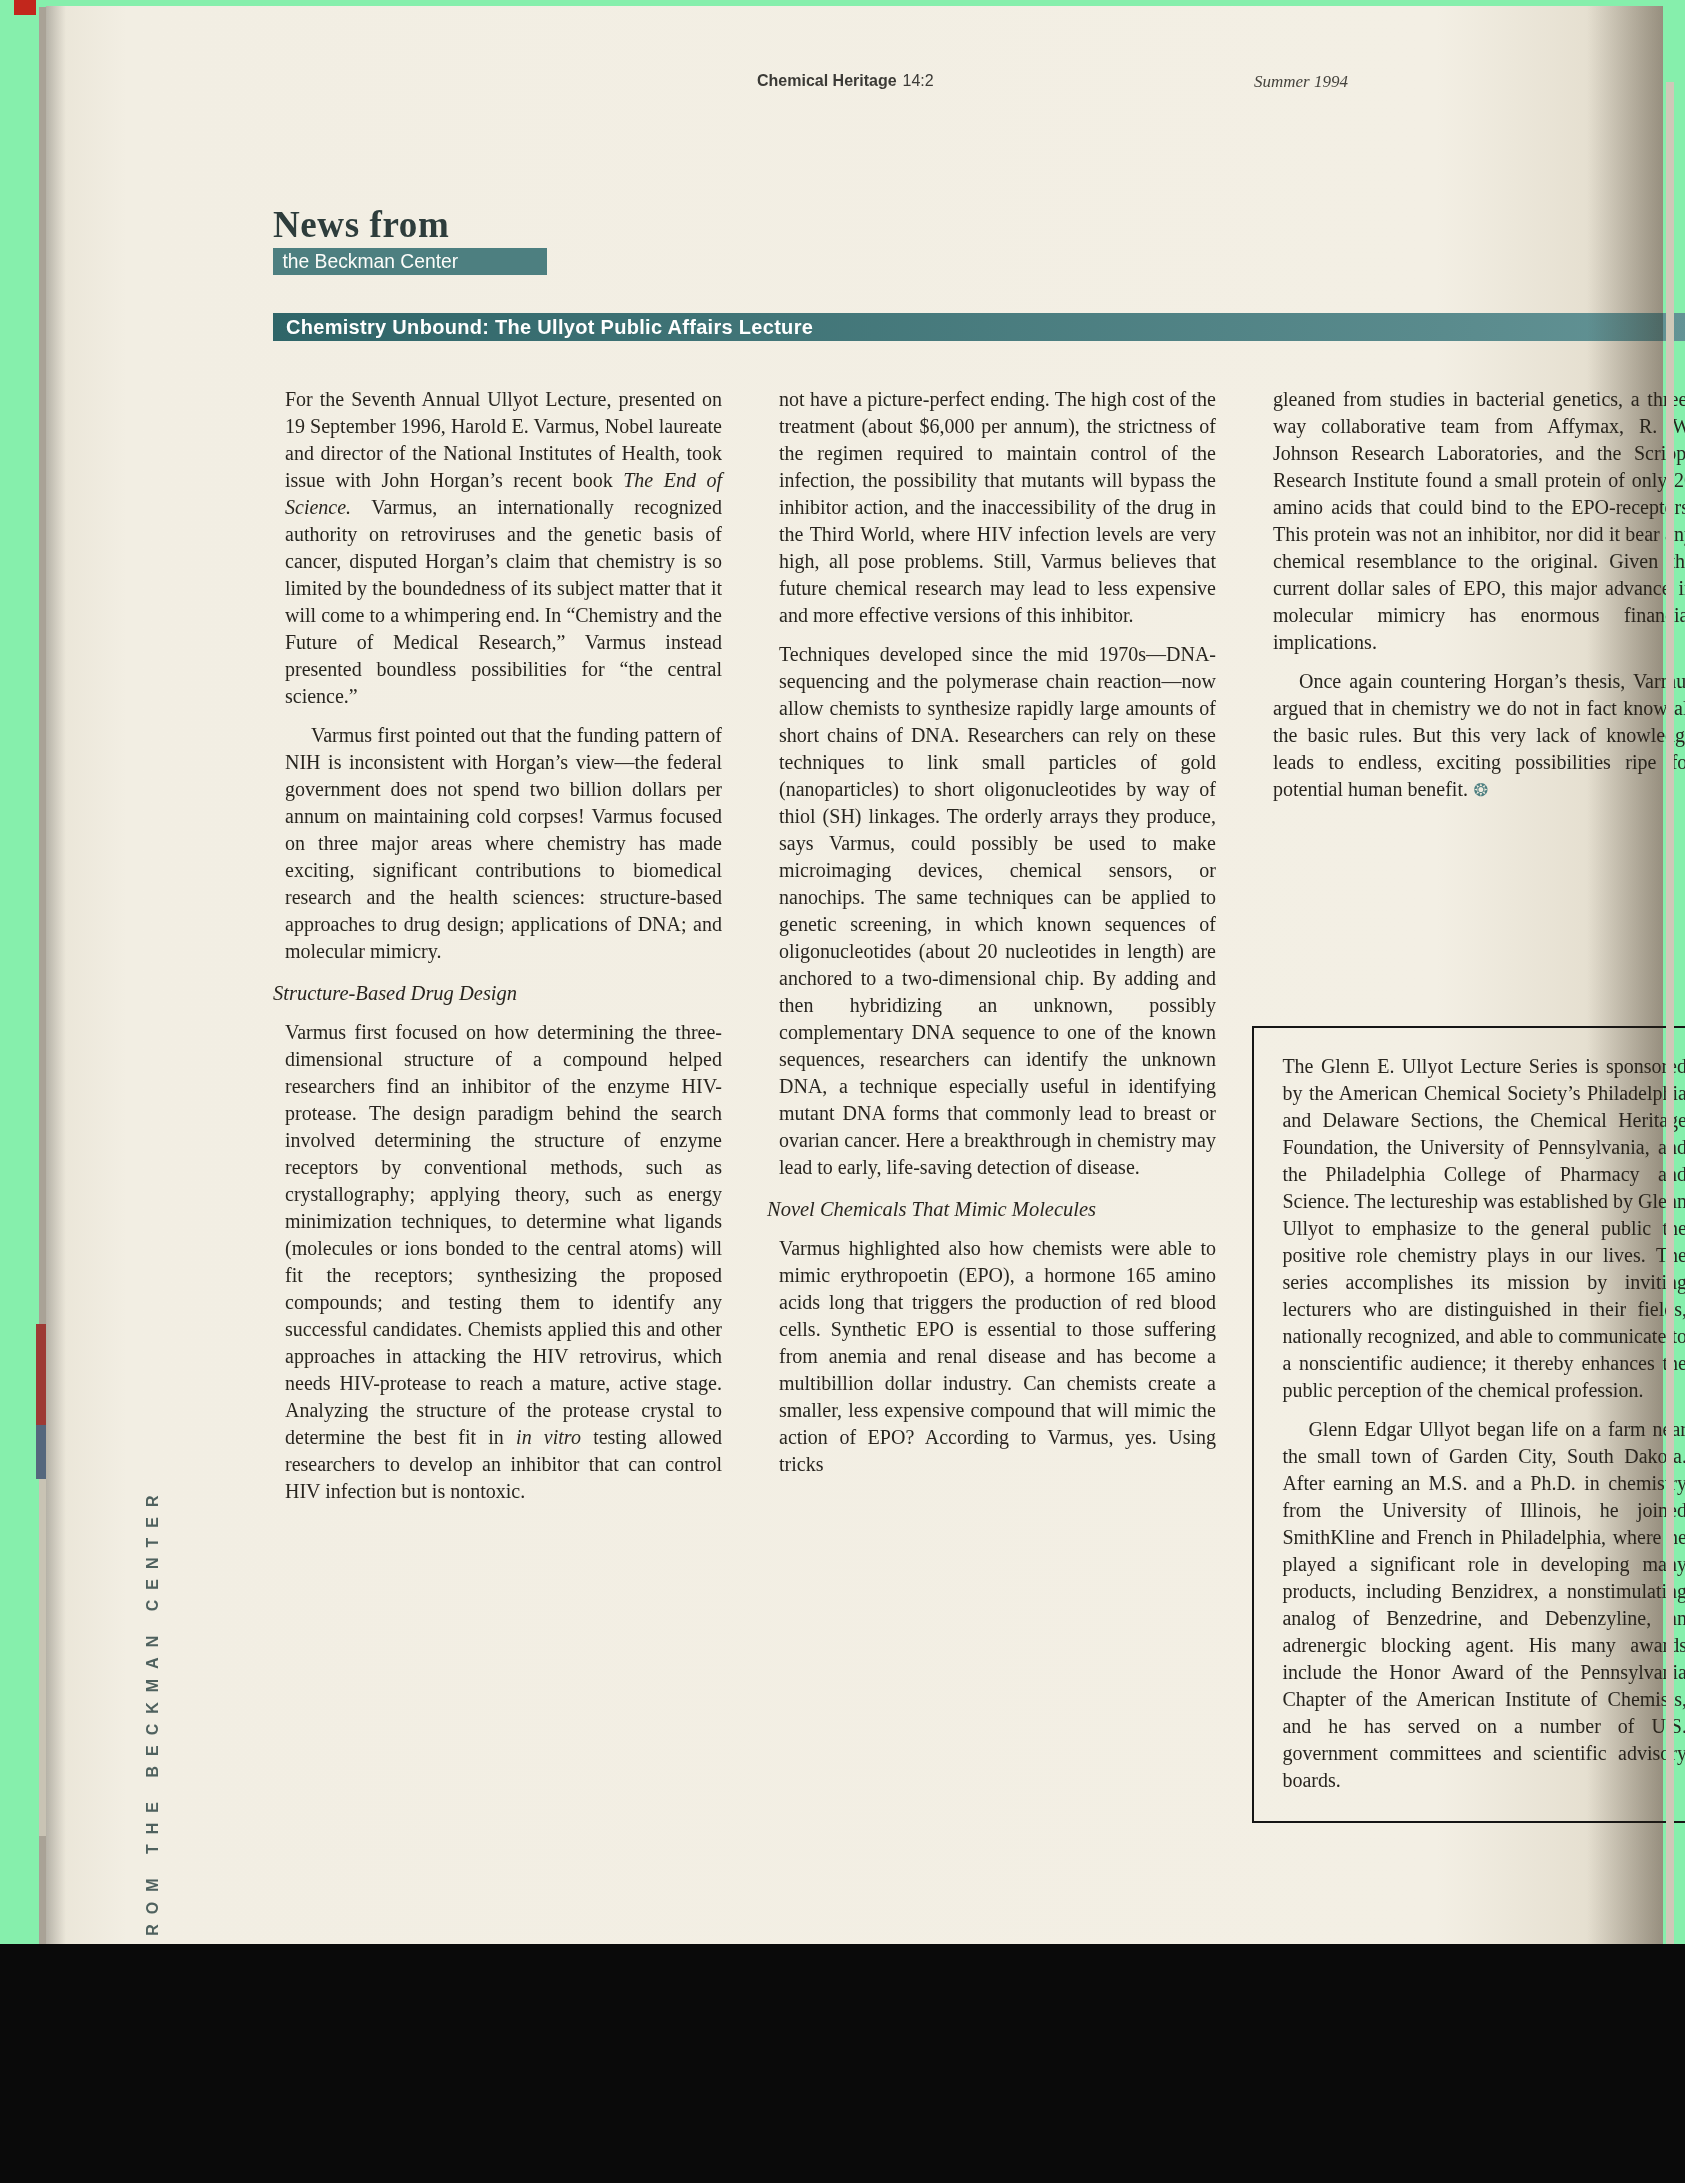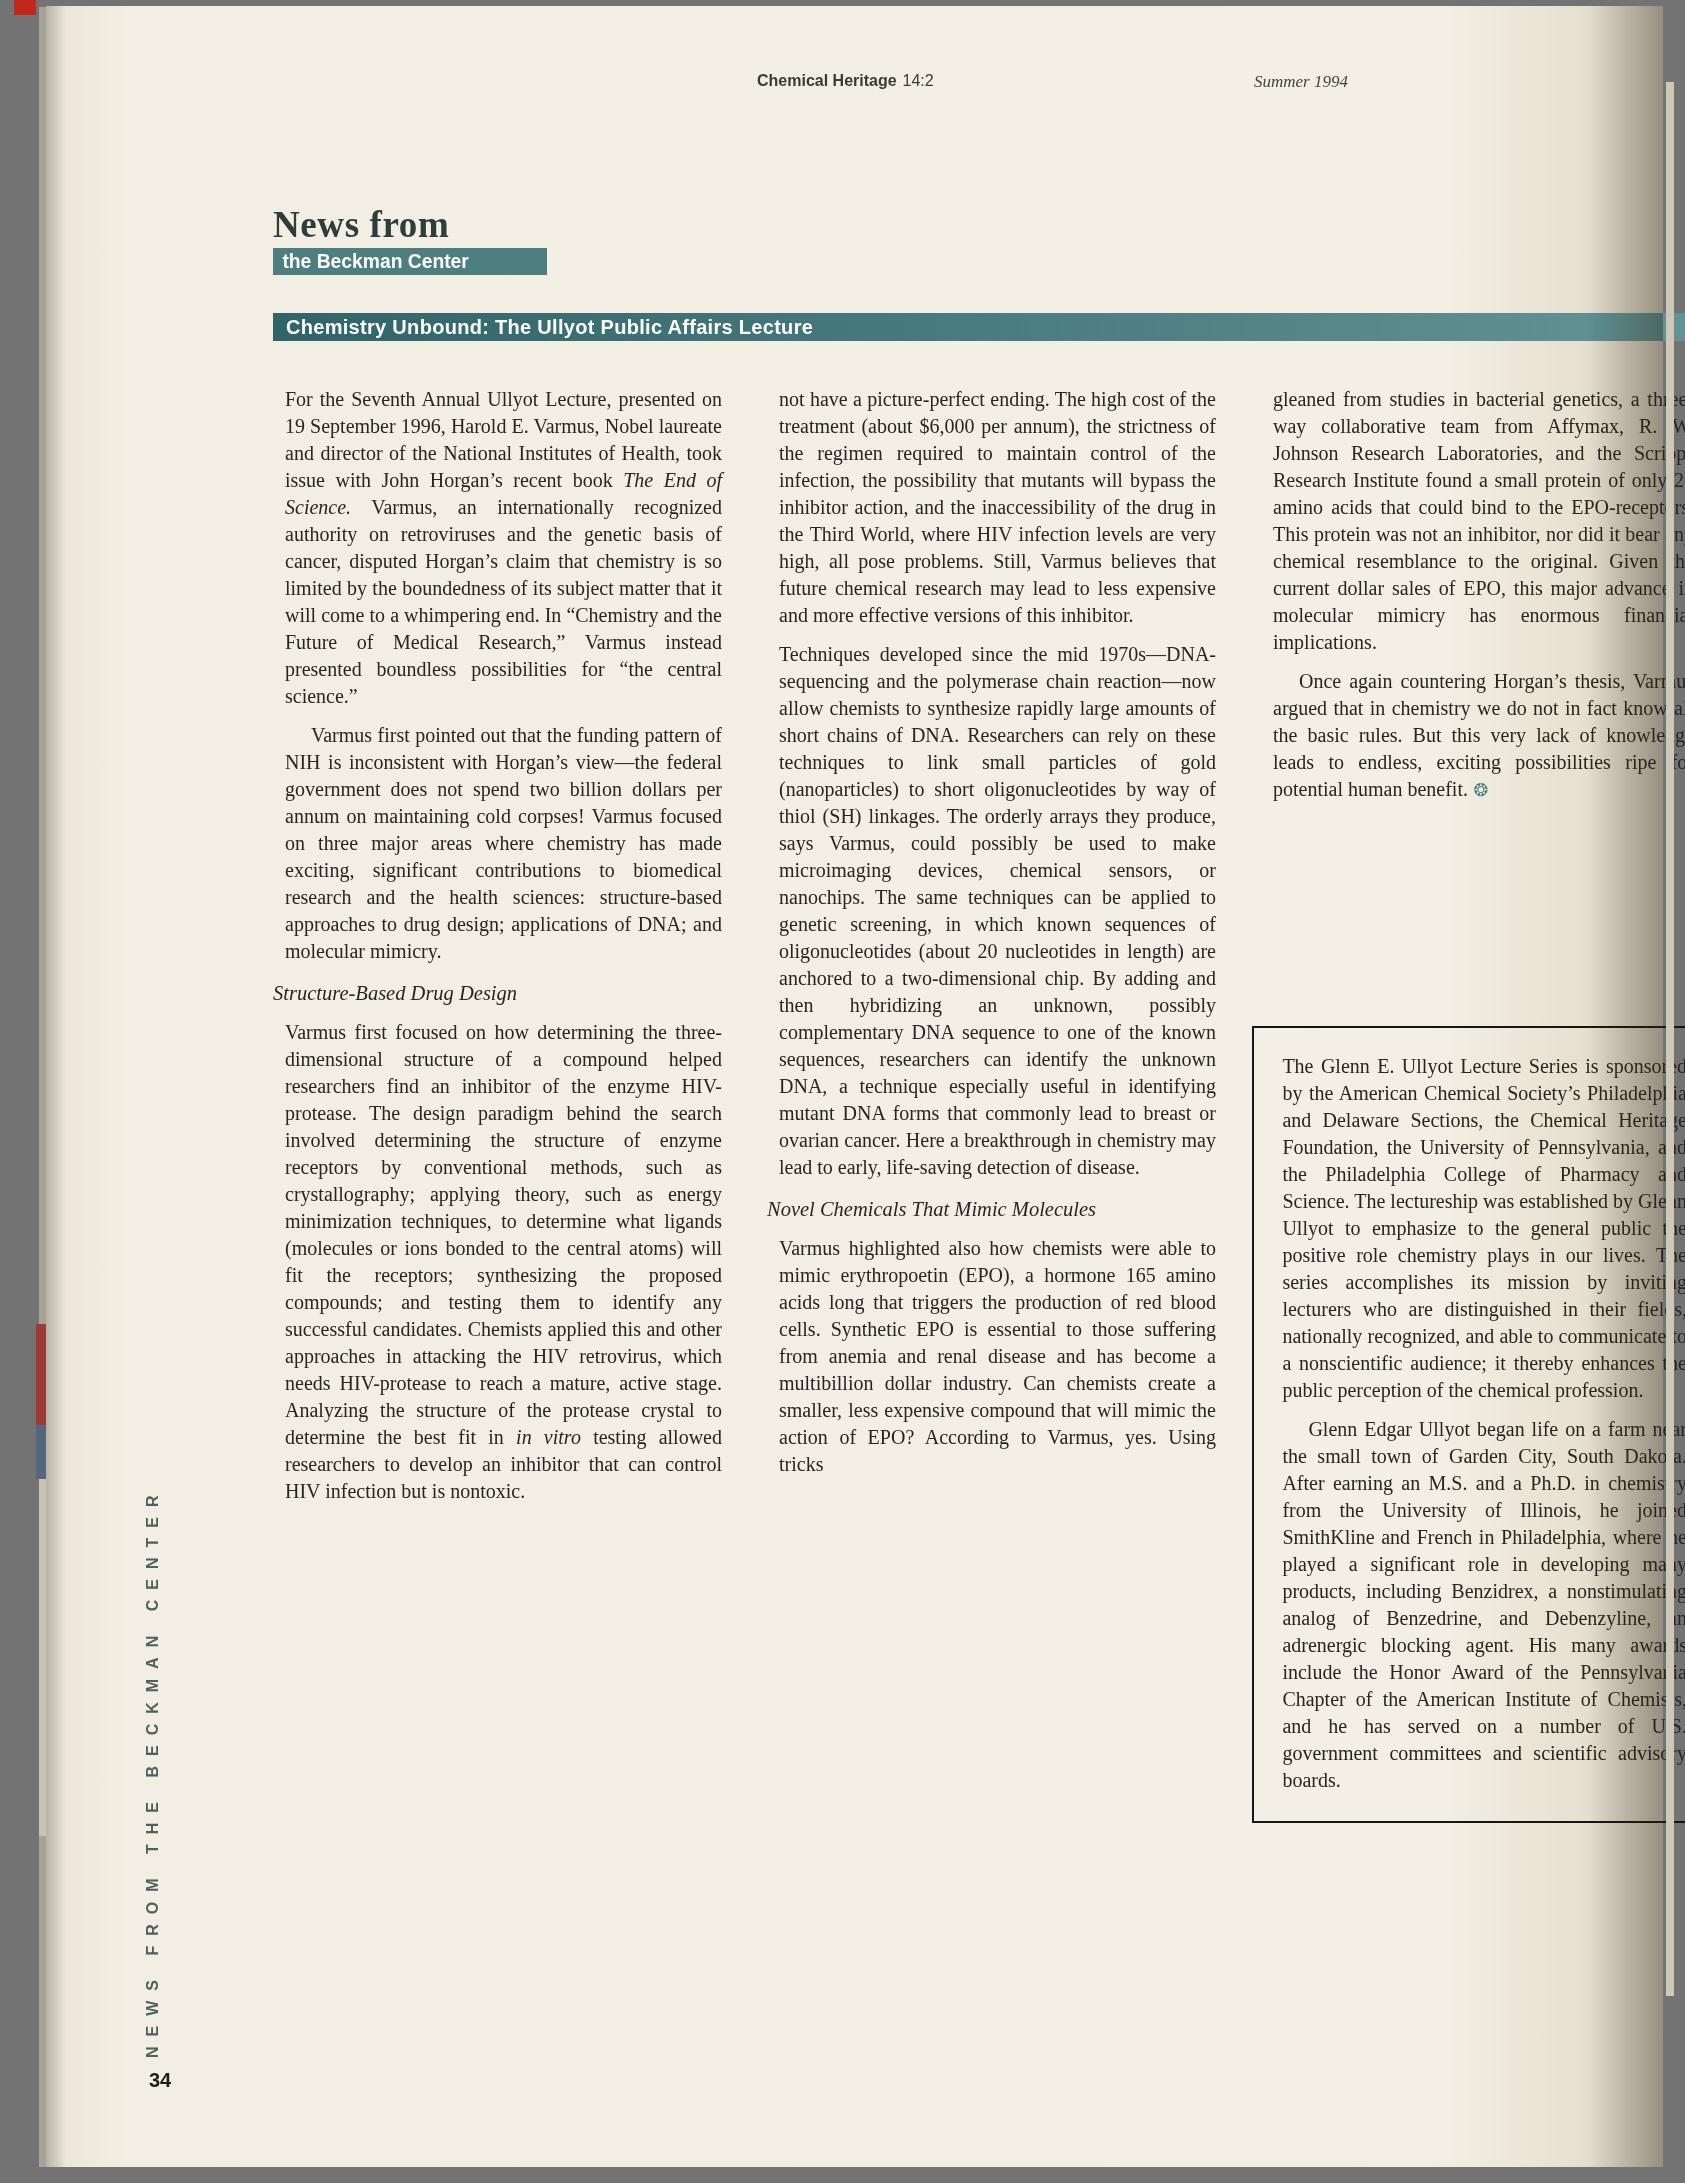--- a/index.html
+++ b/index.html
@@ -1,16 +1,16 @@
 <!DOCTYPE html>
 <html style="font-size:9.4px"><head>
 <meta charset="utf-8">
 <style>
   html,body{margin:0;padding:0;background:#0a0a0a;}
-  .stage{position:relative;width:1686px;height:2183px;overflow:hidden;background:#737373;
+  .stage{position:relative;width:1686px;height:1944px;overflow:hidden;background:#86efac;
          font-family:"Liberation Serif",serif;}
   
   .page{position:absolute;left:46px;top:5.9px;width:1617px;height:2161px;
         background:linear-gradient(90deg,#e9e4d6 0%,#f2eee3 5%,#f3efe4 86%,#e6e0d1 95%,#d8d1bf 100%);}
   .page::before{content:"";position:absolute;left:0;top:0;width:20px;height:100%;
         background:linear-gradient(to right,rgba(0,0,0,0.22),rgba(0,0,0,0));}
   .page::after{content:"";position:absolute;right:0;top:0;width:76px;height:100%;
         background:linear-gradient(to right,rgba(0,0,0,0),rgba(45,35,22,0.38));pointer-events:none;}
   .right-page-edge{position:absolute;left:1666px;top:82px;width:7.6px;height:1914px;background:#cfc8b8;}
   .left-edge-strip{position:absolute;left:39px;top:7px;width:15px;height:2160px;background:#a9a296;}
@@ -21,21 +21,21 @@
   
   .runhead{position:absolute;top:66px;left:0;width:1686px;font-size:16px;color:#3b3a36;}
   .runhead .journal{position:absolute;left:711px;font-family:"Liberation Sans",sans-serif;}
   .runhead .journal b{font-weight:bold;}
   .runhead .issue{font-weight:normal;margin-left:5.9px;}
   .runhead .season{position:absolute;left:1208px;font-style:italic;font-size:17px;color:#45433d;}
   
   .news-from{position:absolute;left:227px;top:197px;font-family:Liberation Serif, serif;
         font-weight:bold;font-size:37px;letter-spacing:0.6px;color:#2e3d3c;}
   .beckman-bar{position:absolute;left:227px;top:242px;width:274px;height:27px;background:#4d7f80;
-        color:#fdfdfa;font-family:"Liberation Sans",sans-serif;font-weight:bold;font-size:19.3px;
+        color:#fdfdfa;font-family:"Liberation Sans",sans-serif;font-weight:normal;font-size:19.3px;
         line-height:27.5px;padding-left:9.4px;box-sizing:border-box;}
   
   .article-banner{position:absolute;left:227px;top:307px;width:1421px;height:28px;
         background:linear-gradient(to right,#2f6568,#639395);color:#ffffff;
         font-family:"Liberation Sans",sans-serif;font-weight:bold;font-size:20px;line-height:29px;
         padding-left:13px;box-sizing:border-box;letter-spacing:0.3px;}
   
   .col{position:absolute;top:368px;font-size:20px;line-height:27px;color:#28251f;
         text-align:justify;}
   .col-1{left:227px;width:461px;}

